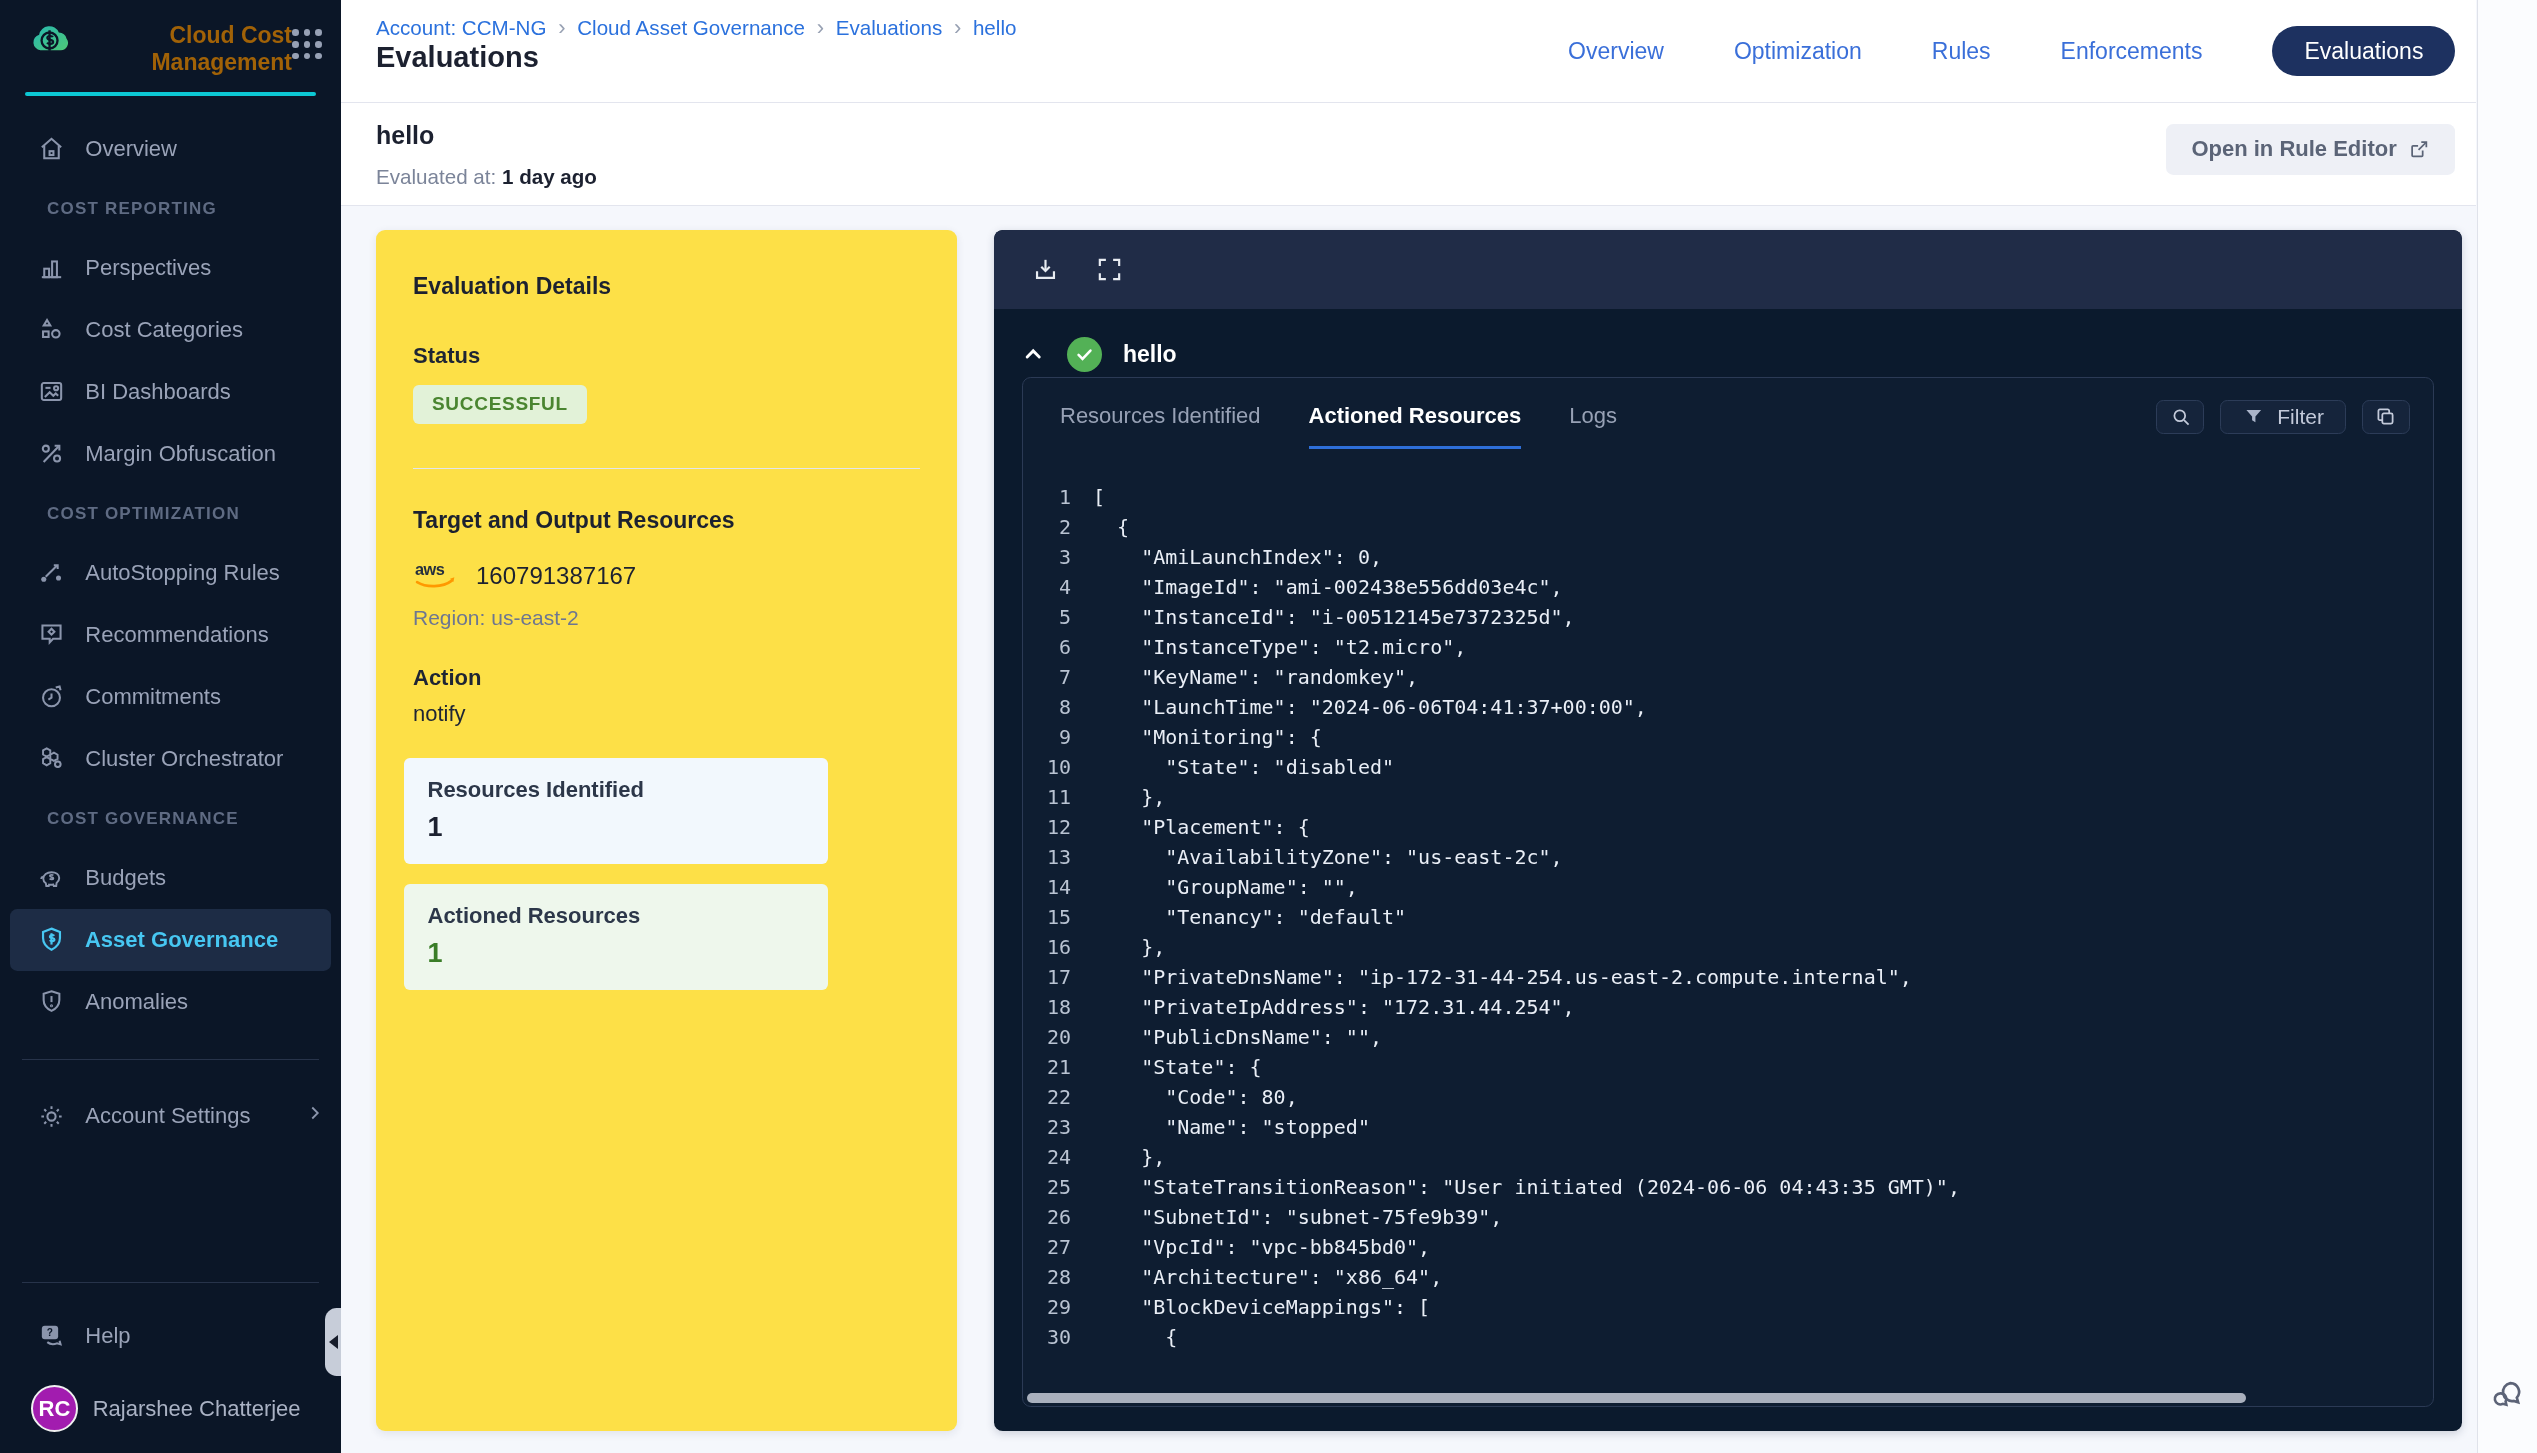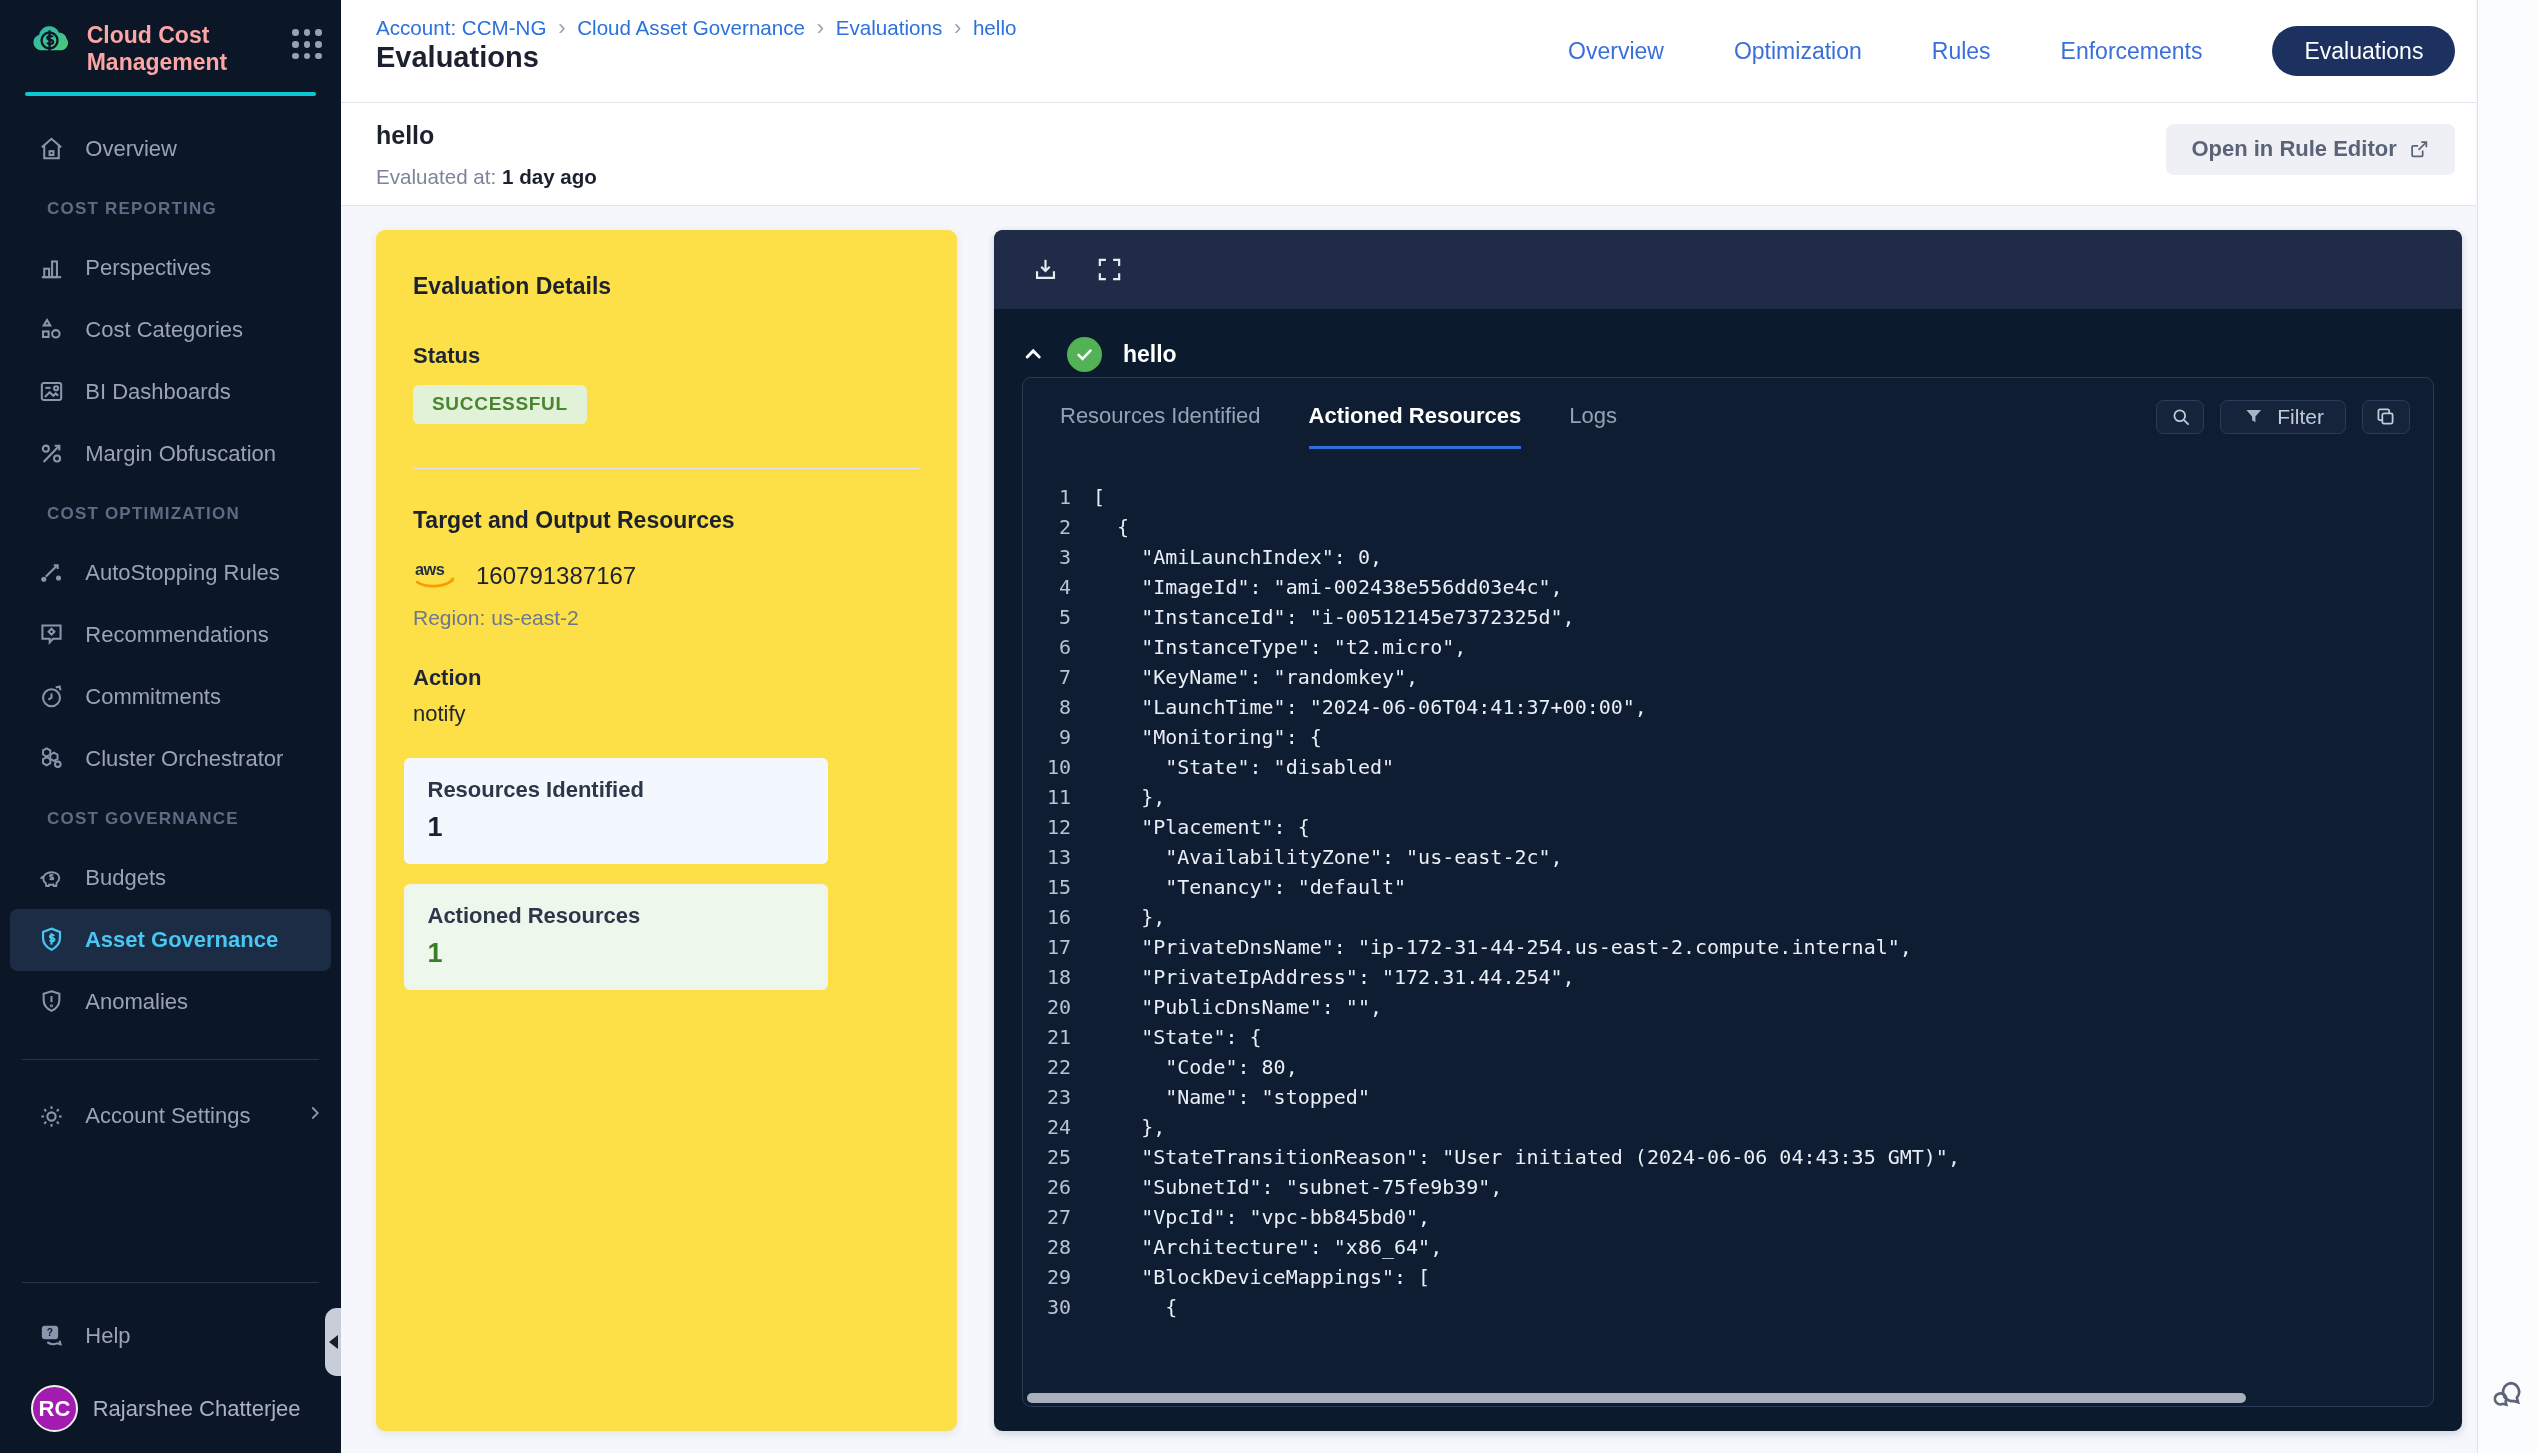--- a/index.html
+++ b/index.html
@@ -4,21 +4,21 @@
 <style>
   html,body{margin:0;padding:0;background:#e8eaf1;}
   body{width:2538px;height:1454px;overflow:hidden;font-family:"Liberation Sans",sans-serif;-webkit-font-smoothing:antialiased;}
   .app{position:relative;width:2538px;height:1454px;background:#f5f7fc;overflow:hidden;}
 
   
   .sidebar{position:absolute;left:0;top:0;width:341px;height:1454px;background:#0b1627;}
   .logo-row{display:flex;align-items:flex-start;padding:22px 19px 0 28px;}
   .logo{flex:none;}
   .logo svg{width:47px;height:37px;}
-  .logo-title{font-size:23px;font-weight:bold;color:#fca5a5;line-height:27px;margin-left:11.7px;flex:1;}
+  .logo-title{font-size:23px;font-weight:bold;color:#a16207;line-height:27px;margin-left:11.7px;flex:1;text-align:right;}
   .grid-icon{margin-top:7.3px;display:grid;grid-template-columns:repeat(3,6.6px);grid-gap:5.1px;cursor:pointer;}
   .grid-icon i{width:6.6px;height:6.6px;border-radius:50%;background:#97a1b5;}
   .teal-bar{height:3.7px;background:#0cc8d4;margin:16px 25px 0 25px;border-radius:2.2px;}
   .side-nav{padding-top:22px;}
   .side-item{height:62px;display:flex;align-items:center;padding:0 14.7px 0 37px;color:#9aa3b8;font-size:22px;cursor:pointer;}
   .side-item .icon{width:41px;color:#8b95ac;display:flex;align-items:center;flex:none;}
   .icon svg{width:29px;height:29px;}
   .side-item .lbl{margin-left:7.3px;white-space:nowrap;}
   .side-item.active{margin:0 10.3px;padding-left:26.4px;border-radius:7.3px;background:#1d2c45;color:#47c7f2;font-weight:bold;}
   .side-item.active .icon{color:#47c7f2;}
@@ -478,20 +478,24 @@
               </div>
               <div class="code-line">
                 <span class="ln">12</span>
                 <span class="lc">    "Placement": {</span>
               </div>
               <div class="code-line">
                 <span class="ln">13</span>
                 <span class="lc">      "AvailabilityZone": "us-east-2c",</span>
               </div>
               <div class="code-line">
+                <span class="ln">14</span>
+                <span class="lc">      "GroupName": "",</span>
+              </div>
+              <div class="code-line">
                 <span class="ln">15</span>
                 <span class="lc">      "Tenancy": "default"</span>
               </div>
               <div class="code-line">
                 <span class="ln">16</span>
                 <span class="lc">    },</span>
               </div>
               <div class="code-line">
                 <span class="ln">17</span>
                 <span class="lc">    "PrivateDnsName": "ip-172-31-44-254.us-east-2.compute.internal",</span>

